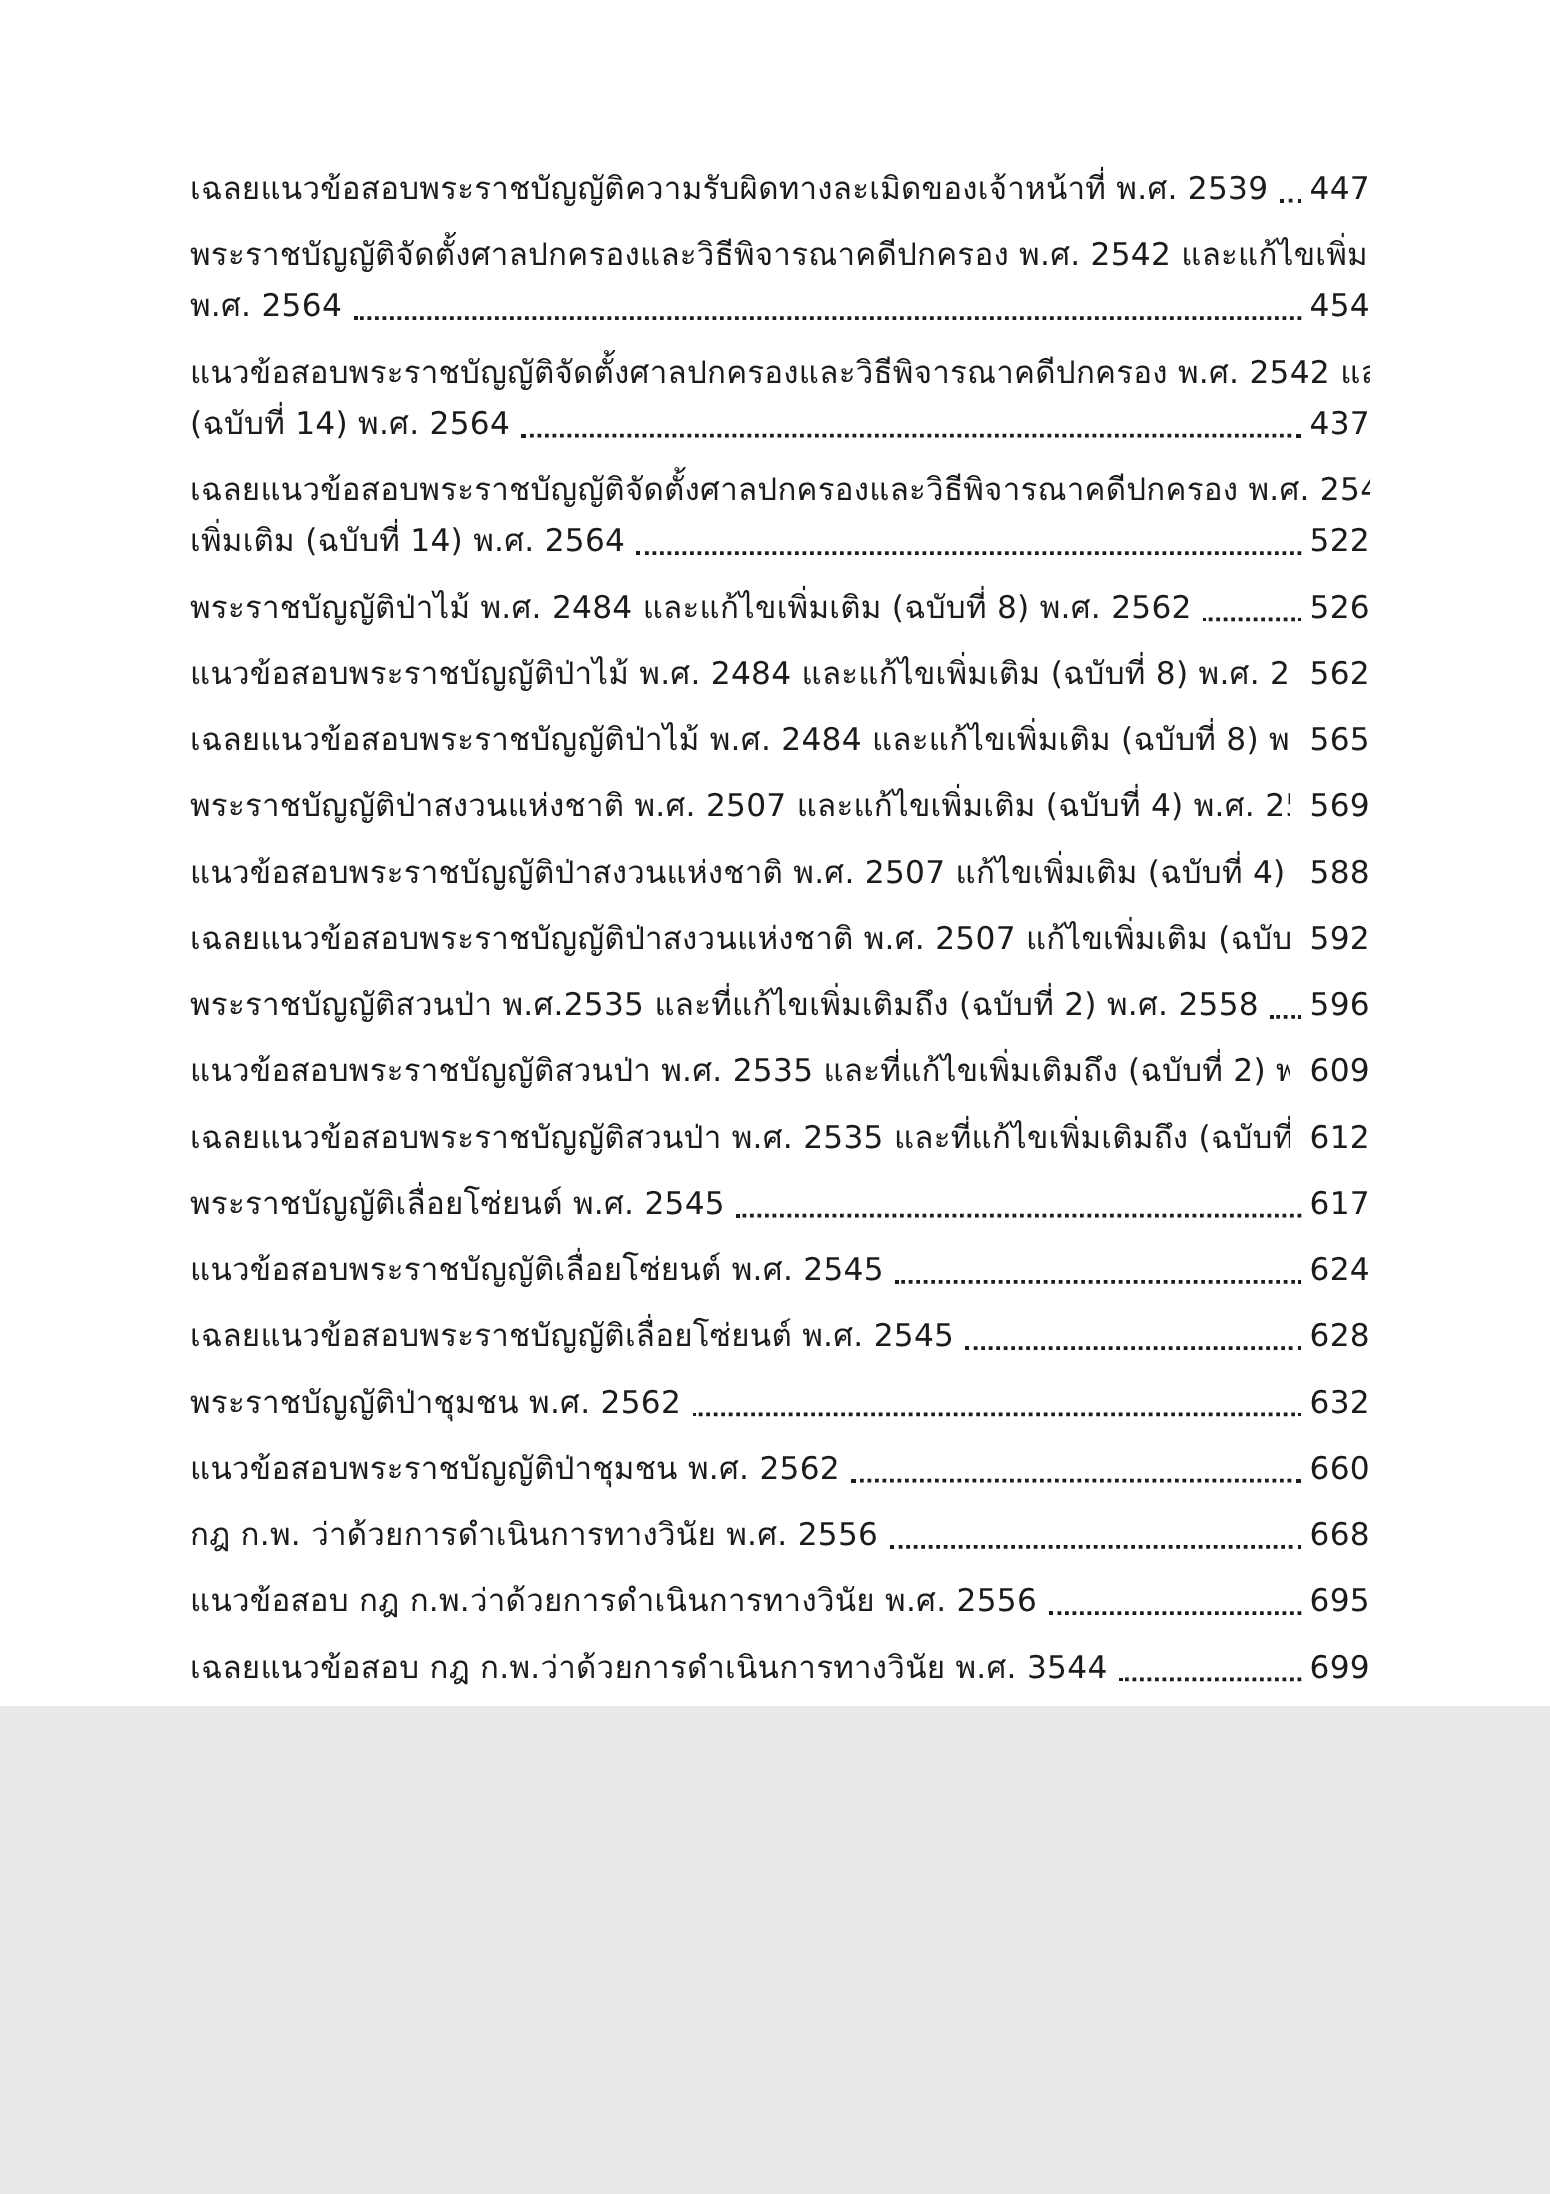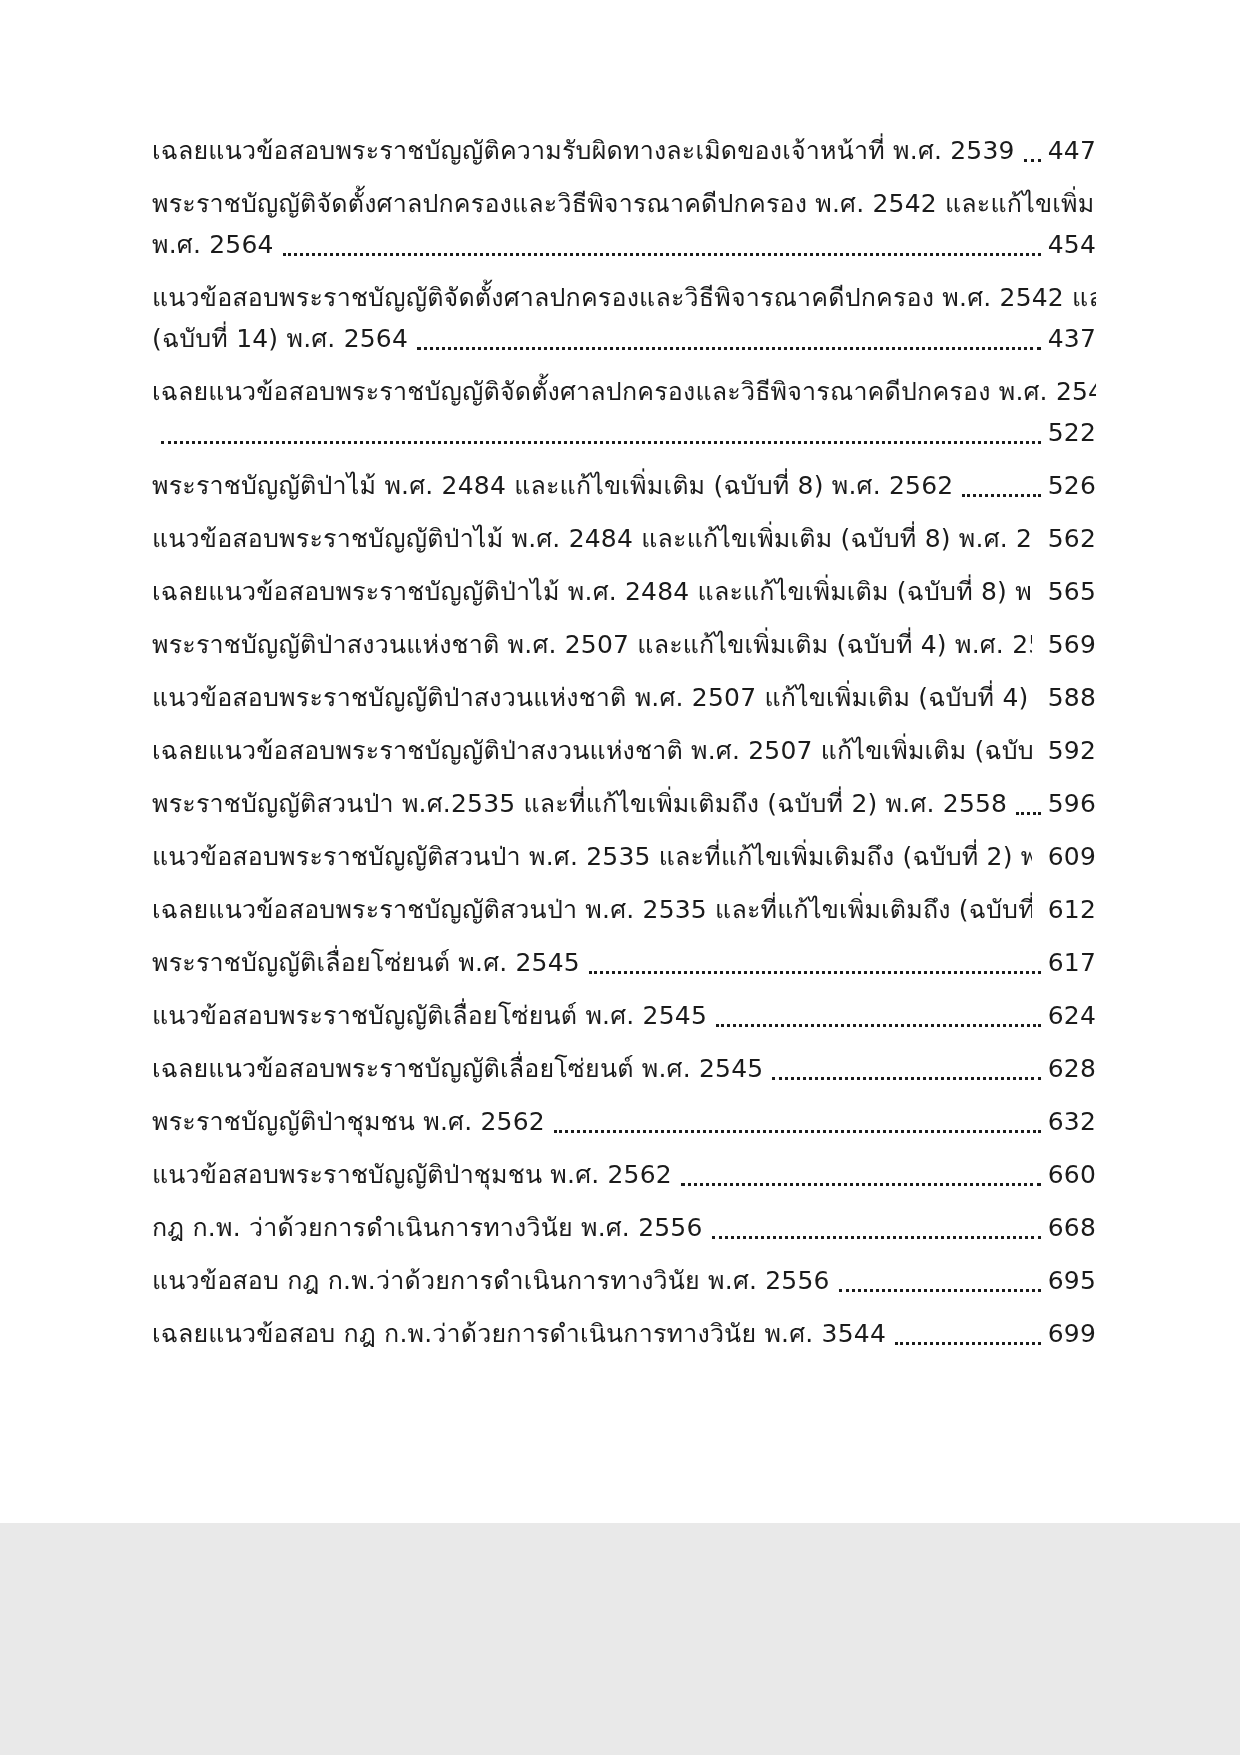--- a/index.html
+++ b/index.html
@@ -2,21 +2,21 @@
 <html><head>
 <meta charset="utf-8">
 <style>
   * { margin: 0; padding: 0; box-sizing: border-box; }
   html, body { background: #e9e9e9; }
   body { font-family: "DejaVu Sans", "Liberation Sans", sans-serif; }
 
   .page {
     position: relative;
     width: 1240px;
-    height: 1523px;
+    height: 1365px;
     margin: 0 auto;
     background: #ffffff;
     color: #1b1b1b;
     overflow: hidden;
   }
 
   .toc {
     position: absolute;
     top: 130px;
     left: 152px;
@@ -127,20 +127,21 @@
           <span class="t">(ฉบับที่ 14) พ.ศ. 2564</span>
           <span class="dots"></span>
           <span class="pg">437</span>
         </div>
       </div>
       <div class="entry">
         <div class="line full">
           <span class="t">เฉลยแนวข้อสอบพระราชบัญญัติจัดตั้งศาลปกครองและวิธีพิจารณาคดีปกครอง พ.ศ. 2542 และแก้ไข</span>
         </div>
         <div class="line">
+          <span class="t">เพิ่มเติม (ฉบับที่ 14) พ.ศ. 2564</span>
           <span class="dots"></span>
           <span class="pg">522</span>
         </div>
       </div>
       <div class="entry">
         <div class="line">
           <span class="t">พระราชบัญญัติป่าไม้ พ.ศ. 2484 และแก้ไขเพิ่มเติม (ฉบับที่ 8) พ.ศ. 2562</span>
           <span class="dots"></span>
           <span class="pg">526</span>
         </div>

